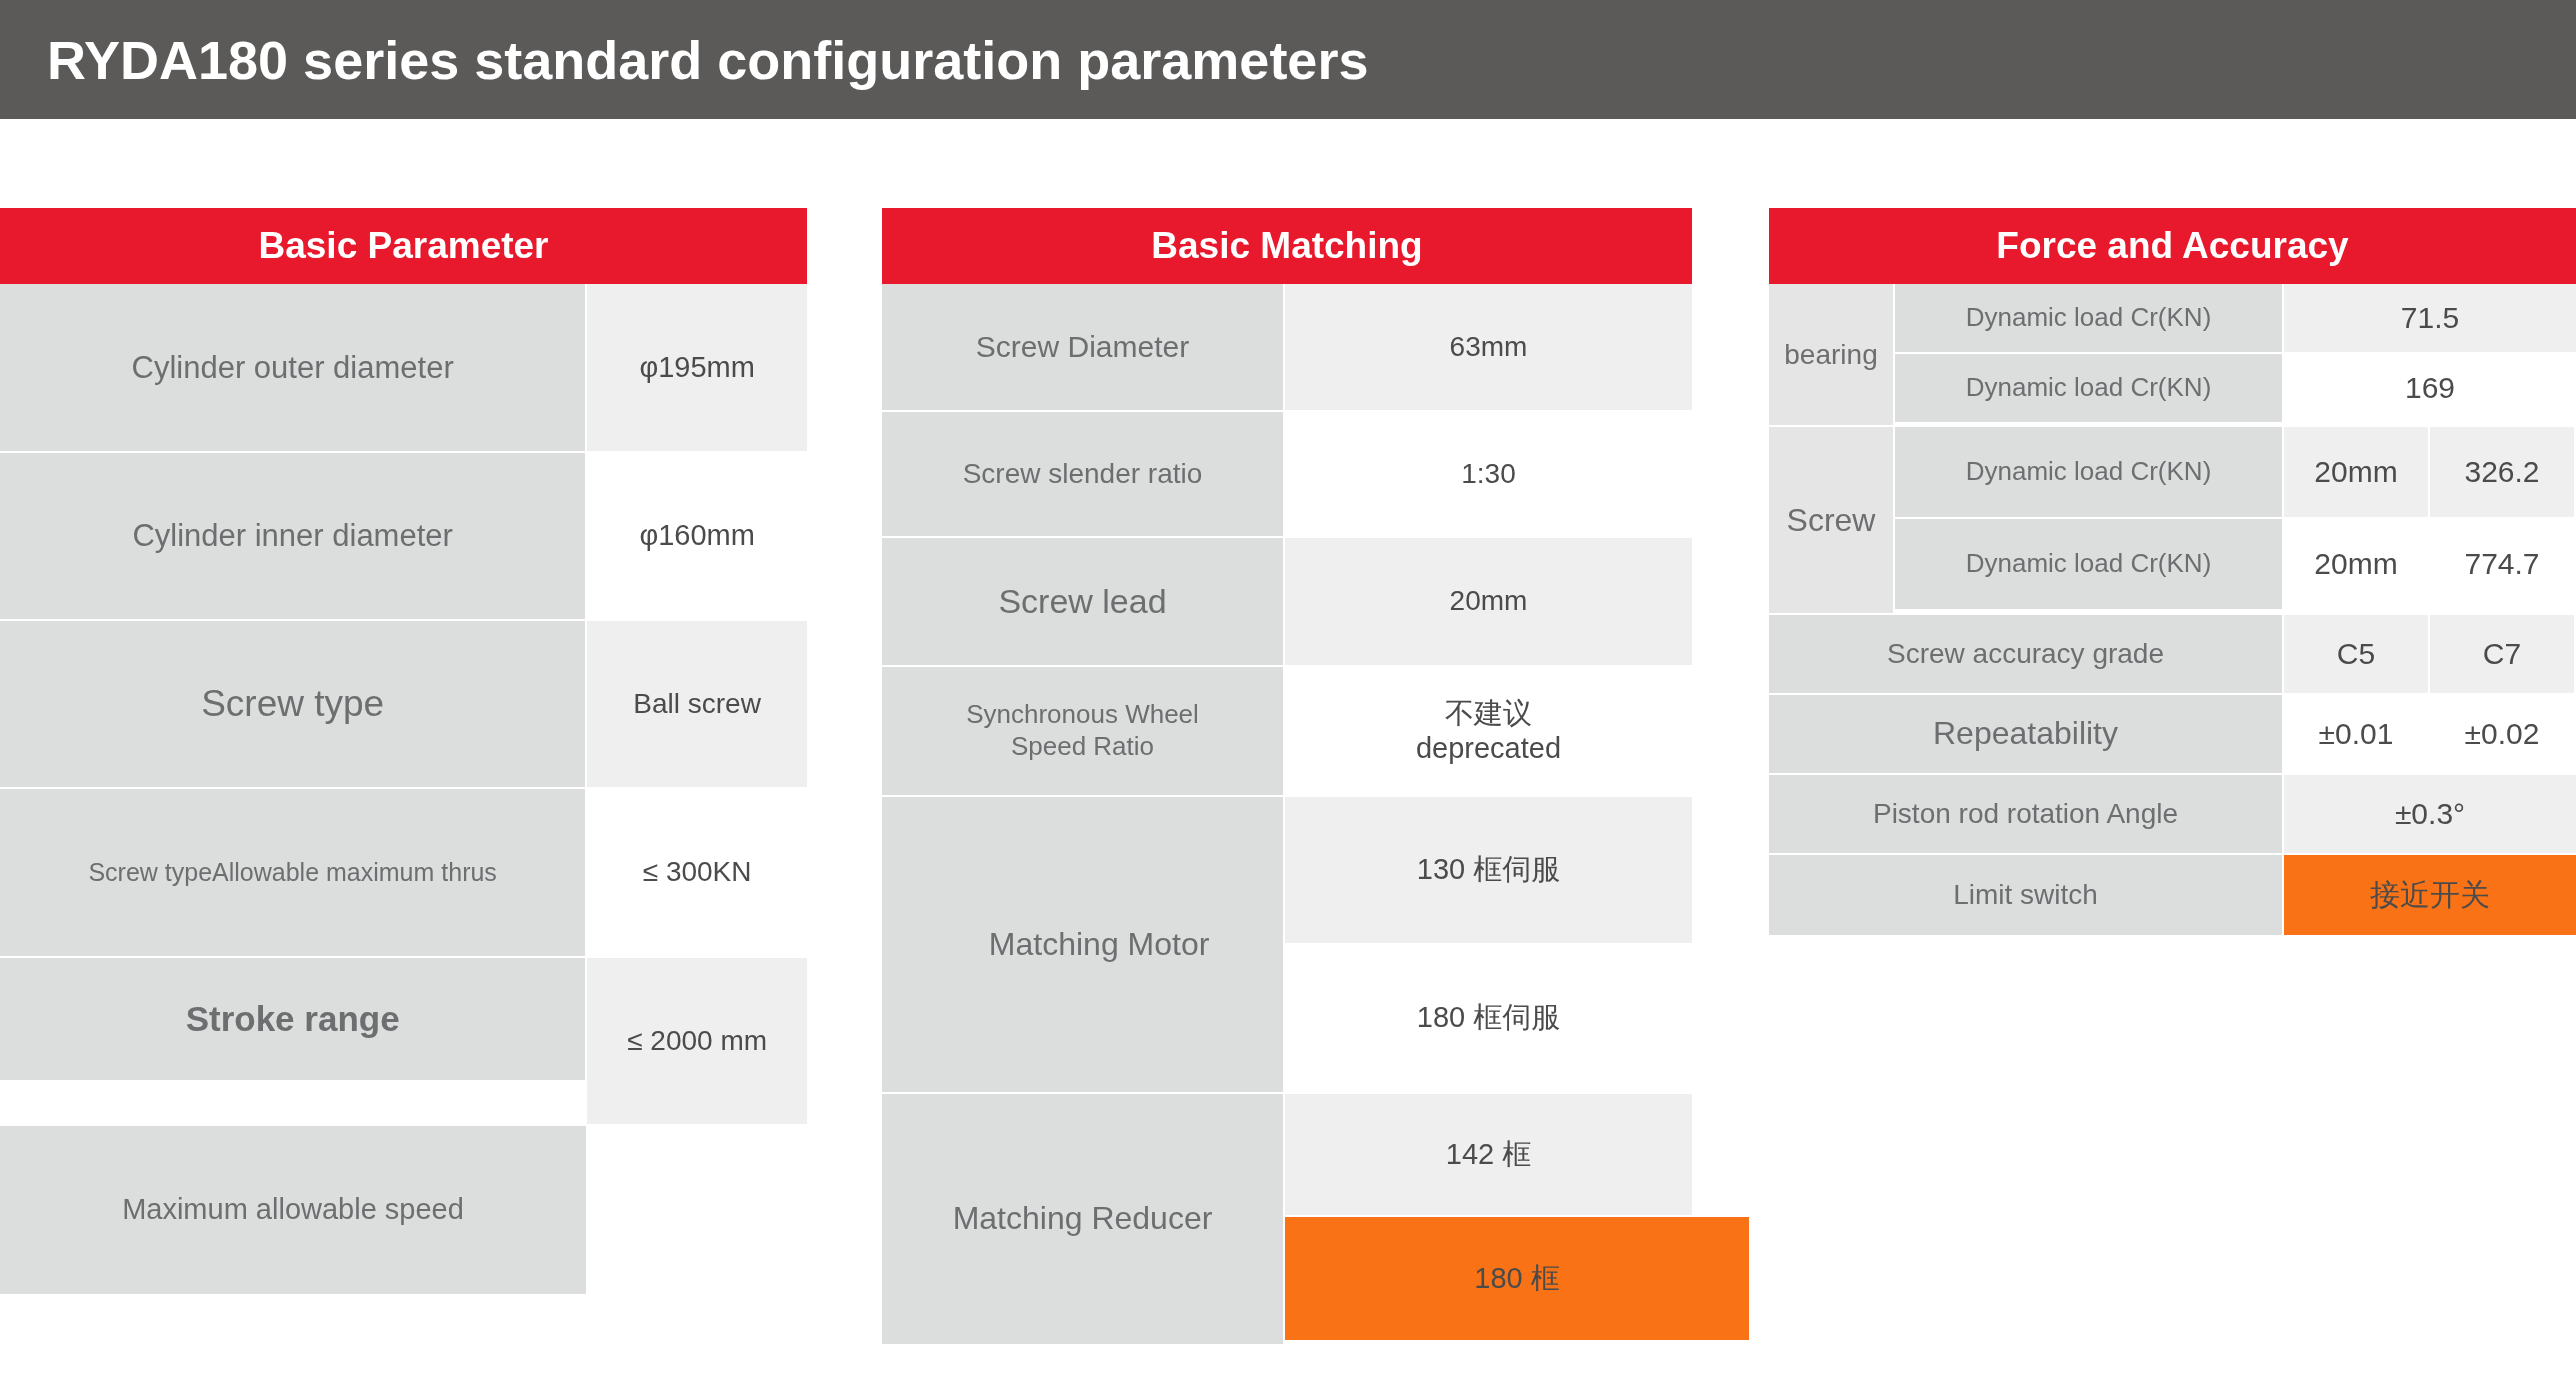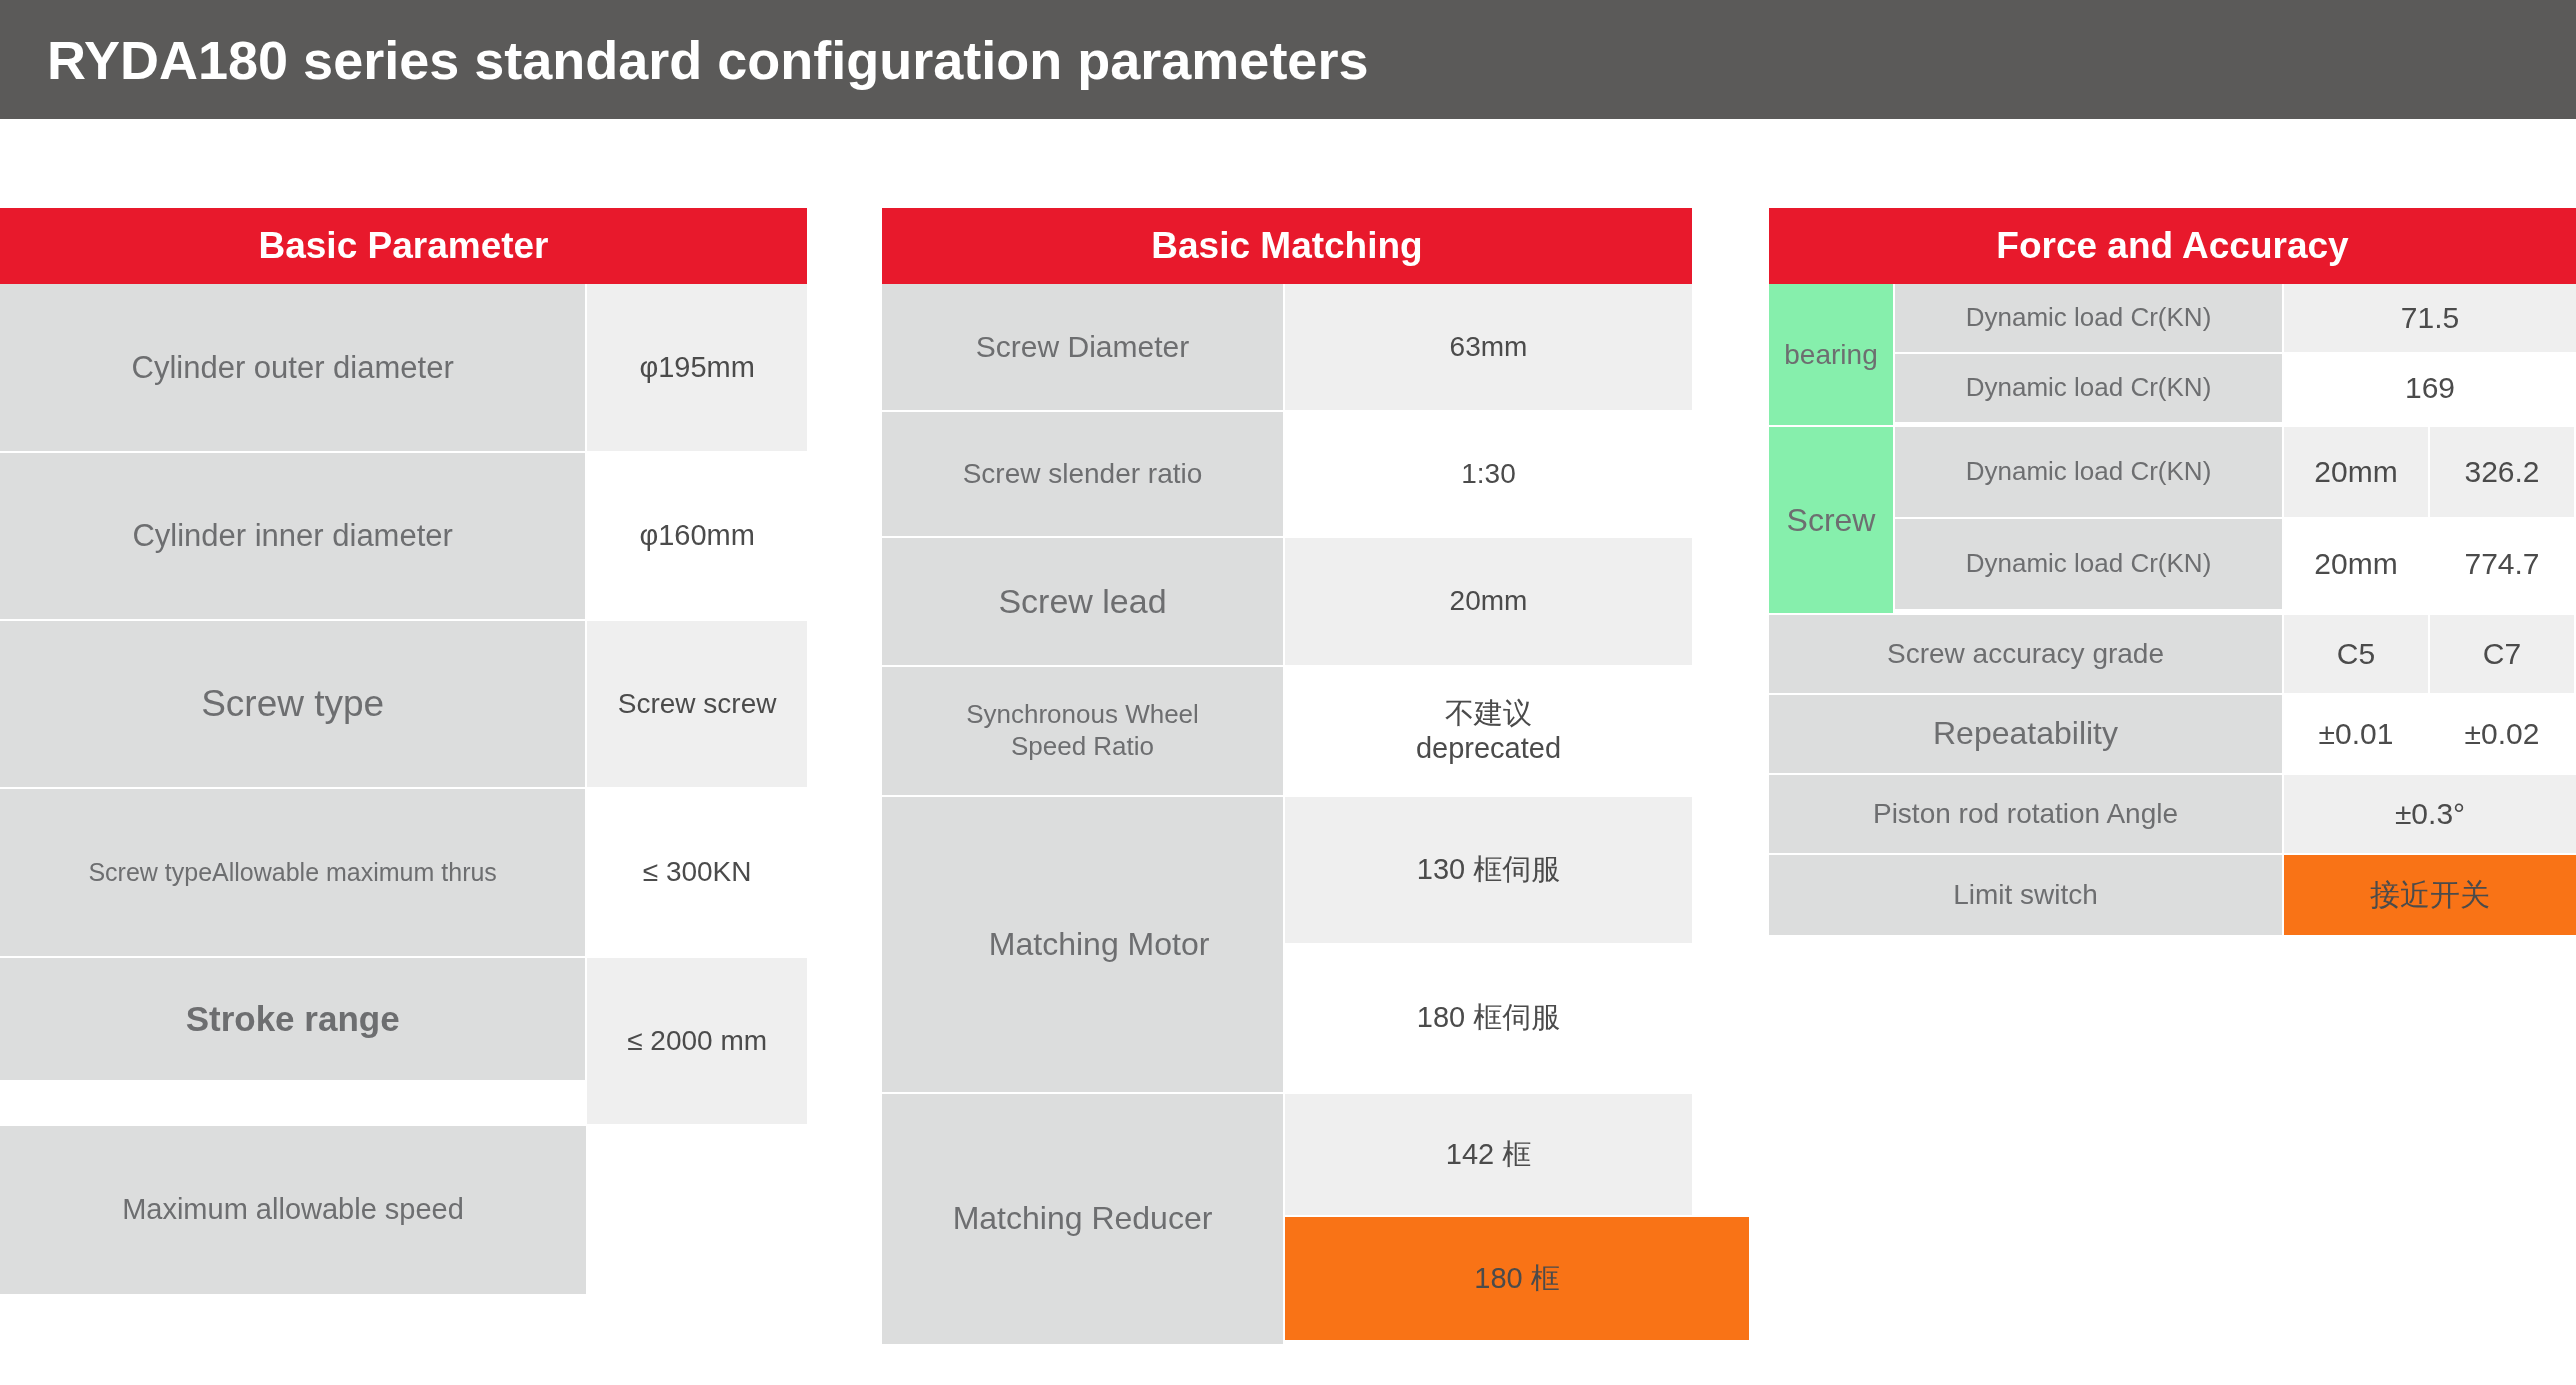--- a/index.html
+++ b/index.html
@@ -99,21 +99,21 @@
   .p2-val { width: 407px; }
 
   
   .p3-grp  { width: 126px; }
   .p3-lbl  { width: 389px; }
 
   .group-col {
     display: flex;
     align-items: center;
     justify-content: center;
-    background: #86efac;
+    background: #e5e5e5;
     color: #6d6e70;
     box-sizing: border-box;
     text-align: center;
     border-right: 2.9px solid #ffffff;
   }
   .group-block { display: flex; }
   .group-rows { display: block; flex: 1; }
 
   .two-line { flex-direction: column; }
   .two-line span { display: block; }
@@ -136,21 +136,21 @@
       <div class="cell val-shade p1-val sep-b" style="height:169px;font-size:29px;">φ195mm</div>
     </div>
 
     <div class="row">
       <div class="cell lbl p1-lbl sep-b sep-r" style="height:168px;font-size:31px;">Cylinder inner diameter</div>
       <div class="cell val-plain p1-val sep-b" style="height:168px;font-size:29px;">φ160mm</div>
     </div>
 
     <div class="row">
       <div class="cell lbl p1-lbl sep-b sep-r" style="height:168px;font-size:37px;">Screw type</div>
-      <div class="cell val-shade p1-val sep-b" style="height:168px;font-size:28px;">Screw screw</div>
+      <div class="cell val-shade p1-val sep-b" style="height:168px;font-size:28px;">Ball screw</div>
     </div>
 
     <div class="row">
       <div class="cell lbl p1-lbl sep-b sep-r" style="height:169px;font-size:25px;">Screw typeAllowable maximum thrus</div>
       <div class="cell val-plain p1-val sep-b" style="height:169px;font-size:28px;">≤ 300KN</div>
     </div>
 
     <div class="row">
       <div class="cell lbl p1-lbl sep-b sep-r" style="height:124px;font-size:35px;font-weight:bold;">Stroke range</div>
       <div class="cell val-shade p1-val sep-b" style="height:168px;font-size:28px;">≤ 2000 mm</div>

